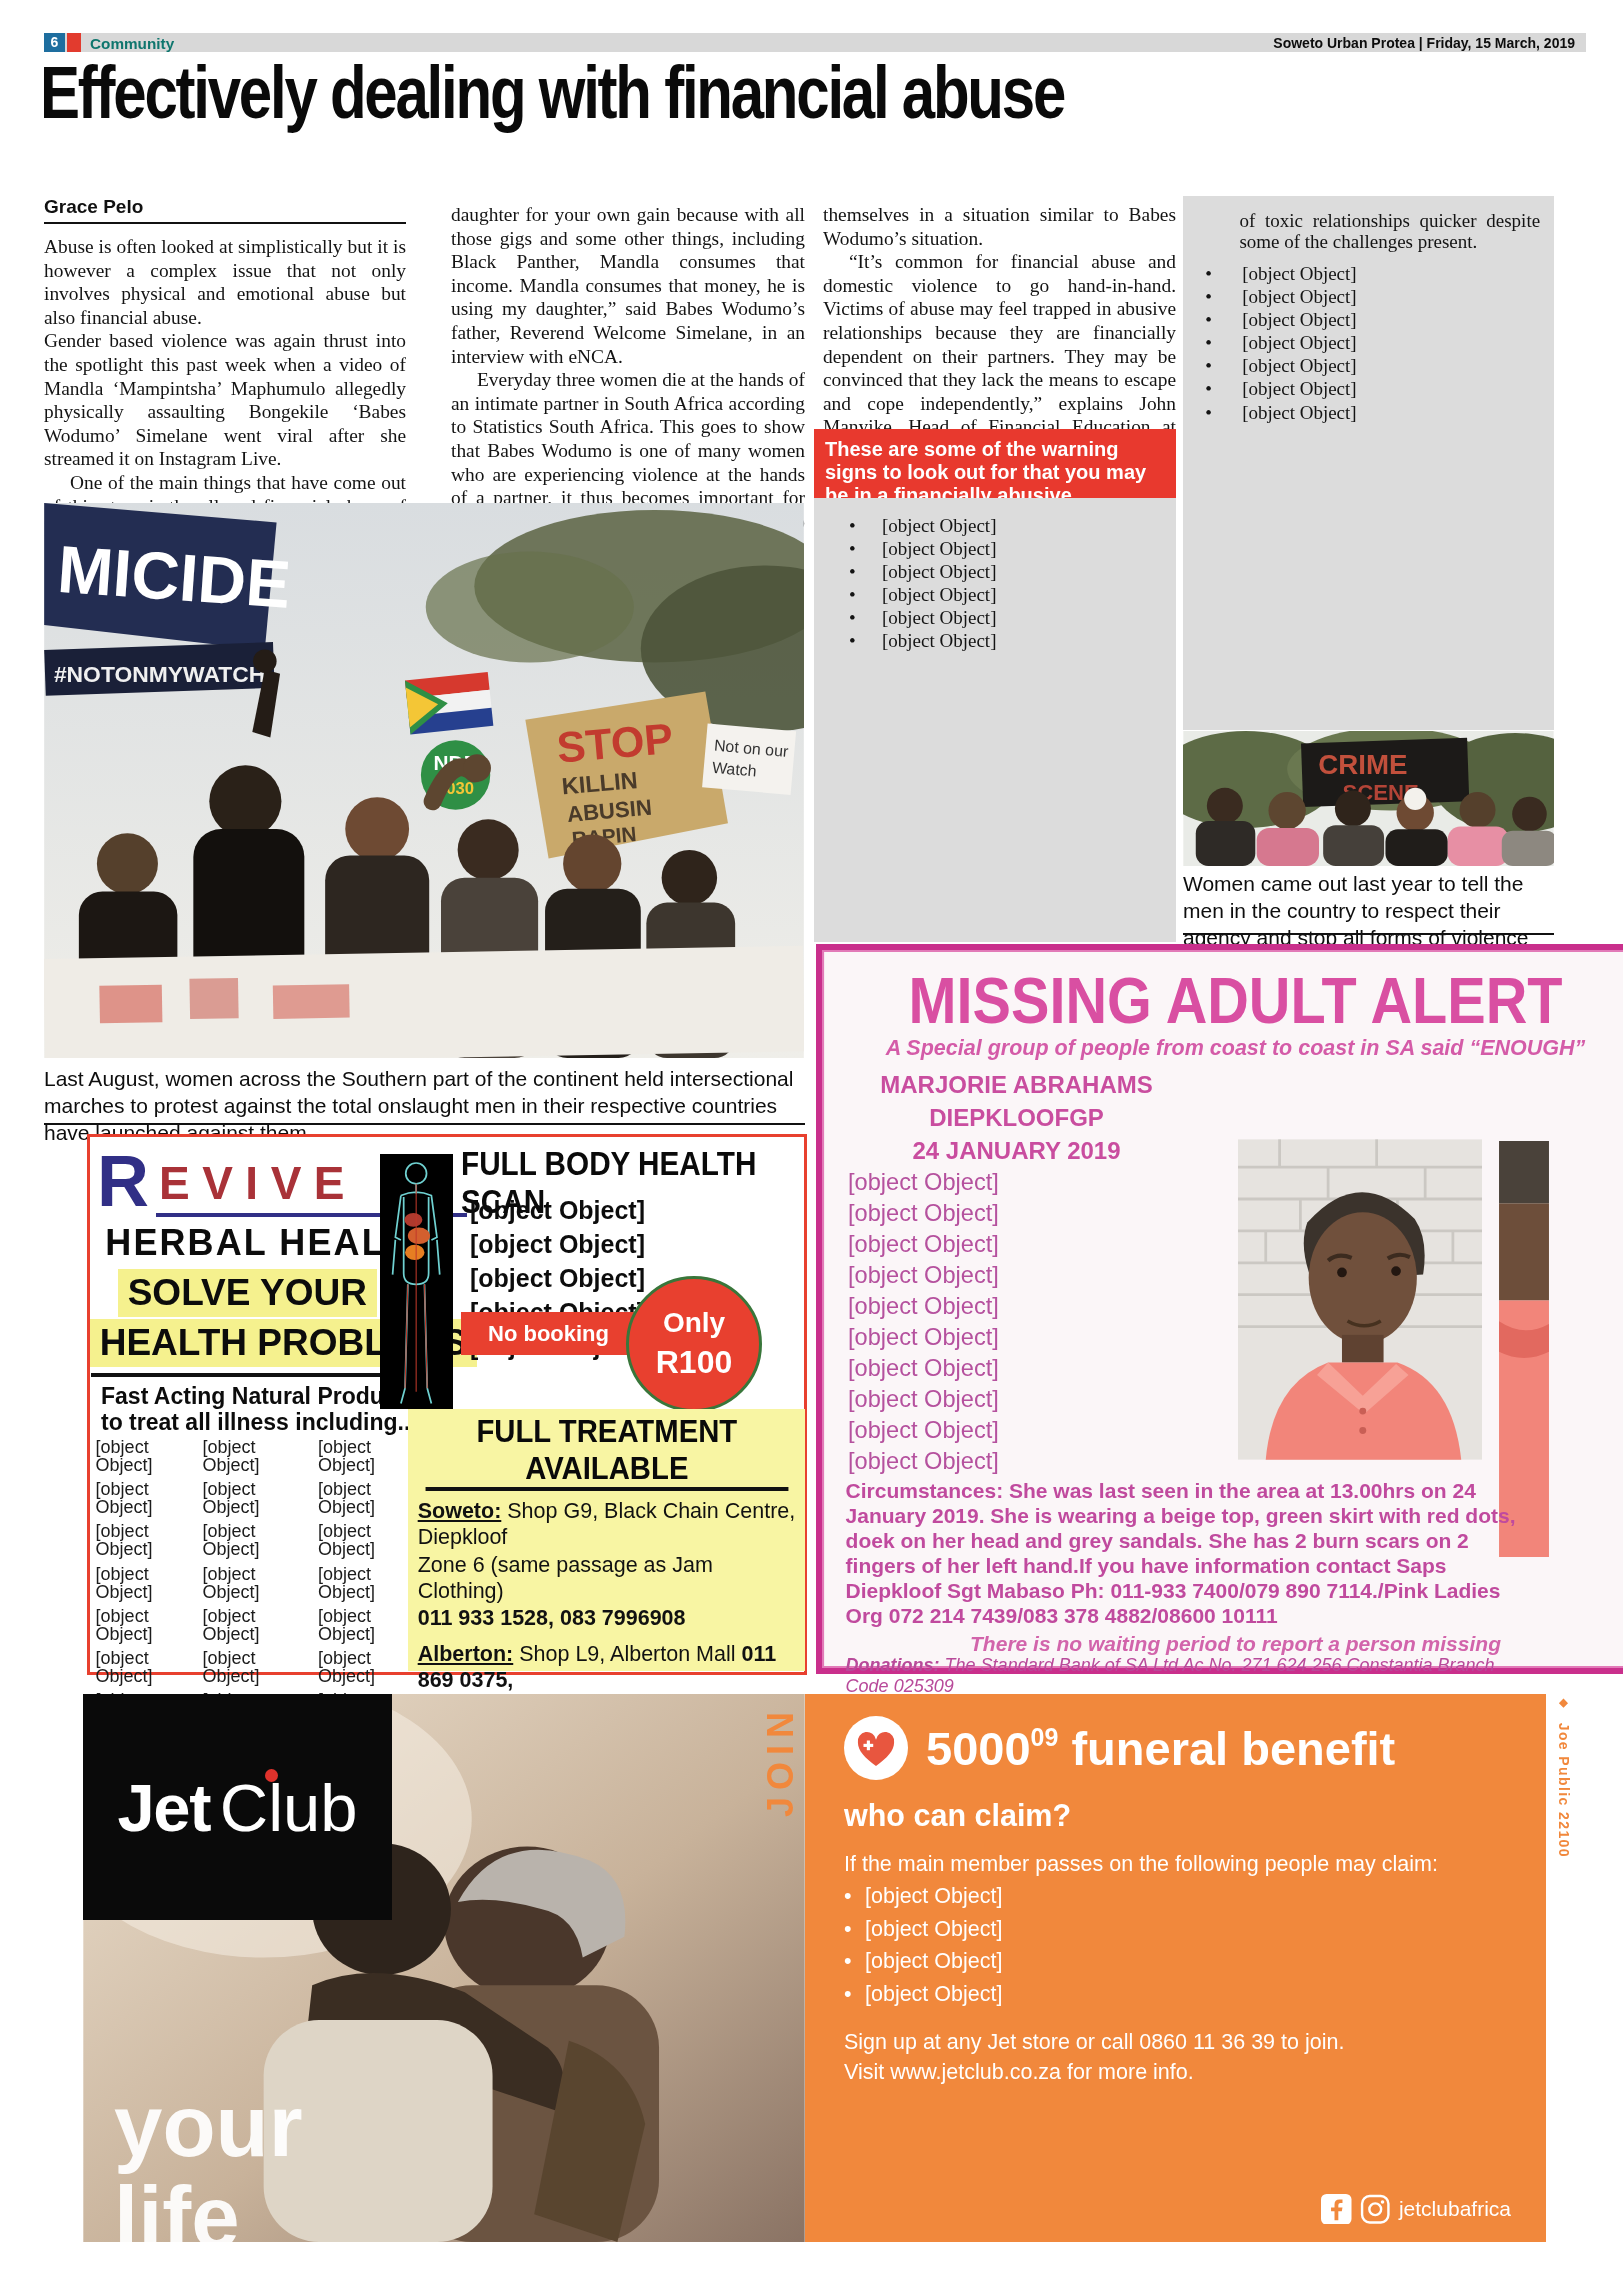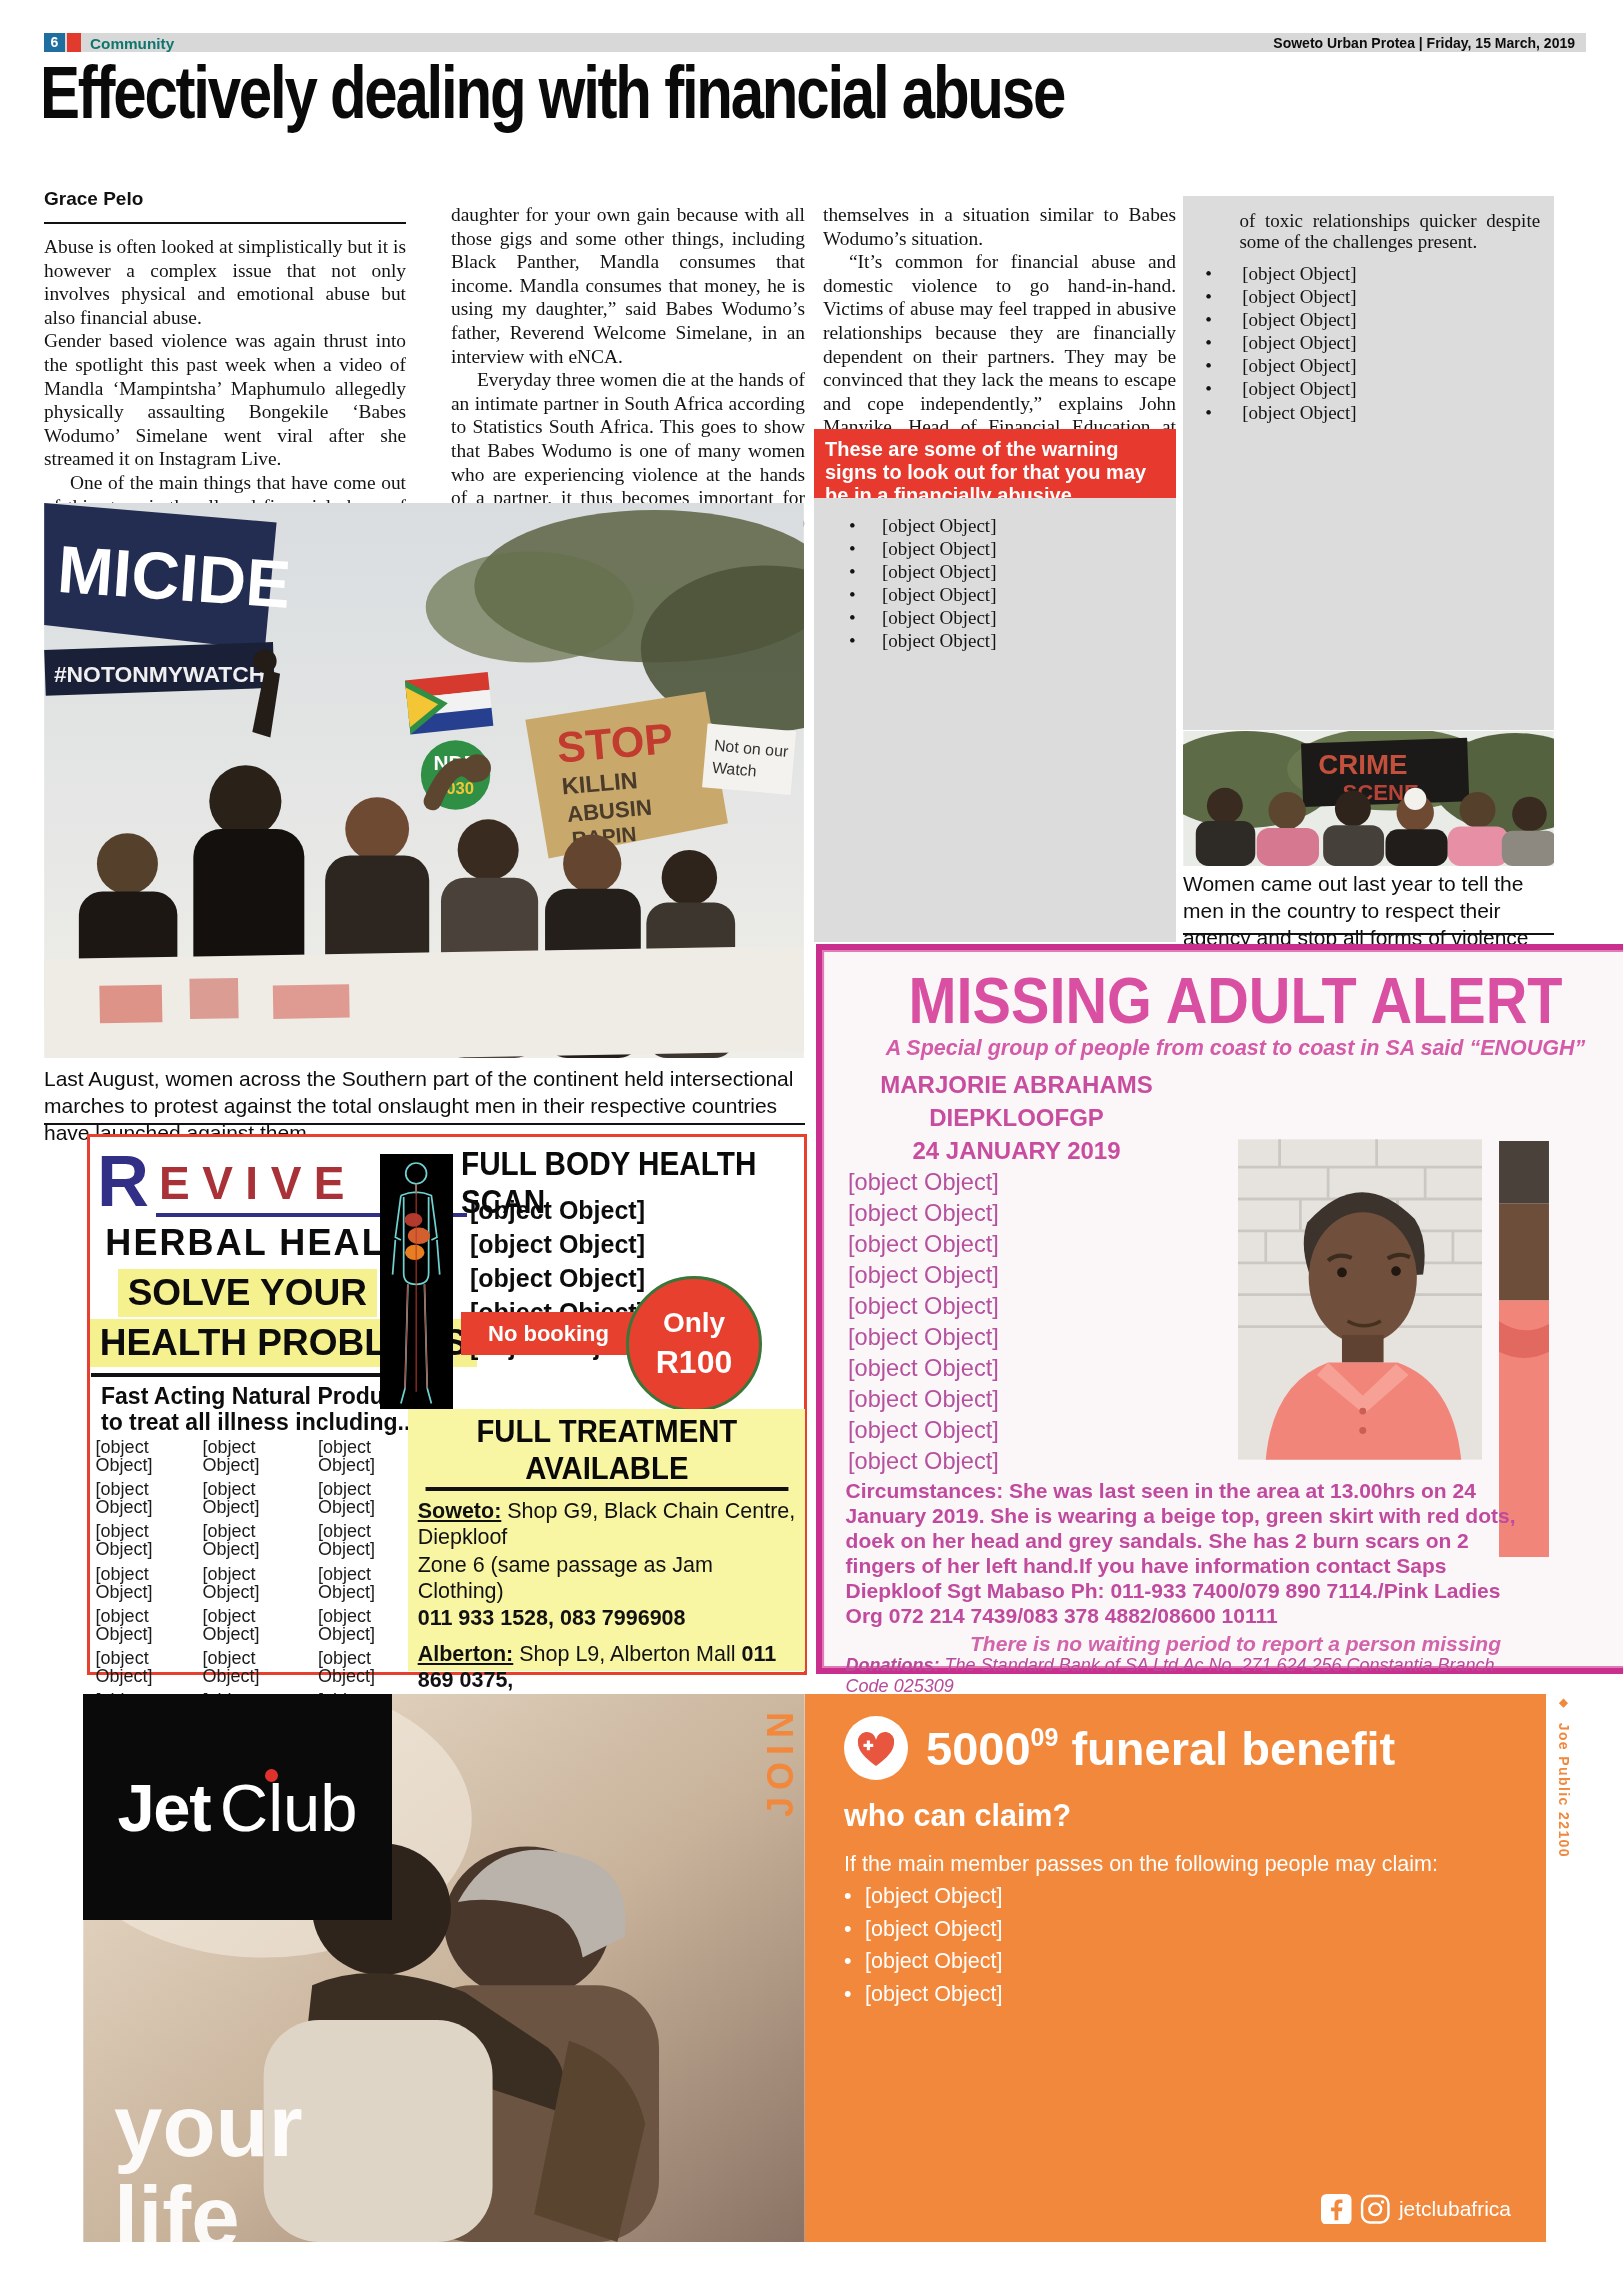--- a/index.html
+++ b/index.html
@@ -11,21 +11,21 @@
   .mast-bar{left:44px;top:33px;width:1542px;height:19.4px;background:#d8d8d8;}
   .mast-num{left:44px;top:33px;width:21px;height:19.4px;background:#1e6e9f;color:#fff;
             font:700 14px/19.4px "Liberation Sans",sans-serif;text-align:center;}
   .mast-red{left:67px;top:33px;width:14px;height:19.4px;background:#e23b2e;}
   .mast-section{left:90px;top:35px;font:700 15.3px "Liberation Sans",sans-serif;color:#0f766e;}
   .mast-issue{top:35px;right:49px;font:700 14px "Liberation Sans",sans-serif;color:#0d0d0d;}
 
   
   .headline{left:40px;top:53px;width:2013px;font:700 75px/1.05 "Liberation Sans",sans-serif;
             letter-spacing:-2.8px;color:#0a0a0a;transform:scaleX(.8);transform-origin:left top;}
-  .byline{left:44px;top:188px;font:700 19px "Liberation Sans",sans-serif;color:#111;text-align:right;}
+  .byline{left:44px;top:196px;font:700 19px "Liberation Sans",sans-serif;color:#111;text-align:right;}
   .byline-rule{left:44px;top:222px;width:362px;height:2.1px;background:#111;}
 
   
   .news{font-size:19.4px;line-height:23.6px;text-align:justify;color:#141414;}
   .para{margin:0;}
   .para[data-ind="1"]{text-indent:26px;}
   .col1{left:44px;top:235px;width:362px;}
   .col2{left:451px;top:203px;width:354px;}
   .col3{left:823px;top:203px;width:353px;}
 
@@ -536,20 +536,24 @@
           <div class="jb">
             <span class="t">[object Object]</span>
           </div>
           <div class="jb">
             <span class="t">[object Object]</span>
           </div>
           <div class="jb">
             <span class="t">[object Object]</span>
           </div>
         </div>
+      <div class="jp-signup">
+        <div>Sign up at any Jet store or call 0860 11 36 39 to join.</div>
+        <div>Visit www.jetclub.co.za for more info.</div>
+      </div>
       <div class="jp-social">
         <svg width="30.5" height="30.5" viewBox="0 0 44 44">
           <rect width="44" height="44" rx="8" fill="#fff"></rect>
           <path d="M25,38 l0-13 h5 l1-5.5 h-6 v-3.5 q0-3 3-3 h3 v-5 h-4.5 q-7,0 -7,7 v4.5 h-5 v5.5 h5 l0,13 z" fill="#f1883c"></path>
         </svg>
         <svg width="30.5" height="30.5" viewBox="0 0 44 44">
           <rect x="3" y="3" width="38" height="38" rx="11" fill="none" stroke="#fff" stroke-width="3.5"></rect>
           <circle cx="22" cy="22" r="8.5" fill="none" stroke="#fff" stroke-width="3.5"></circle>
           <circle cx="32.5" cy="11.5" r="2.6" fill="#fff"></circle>
         </svg>

